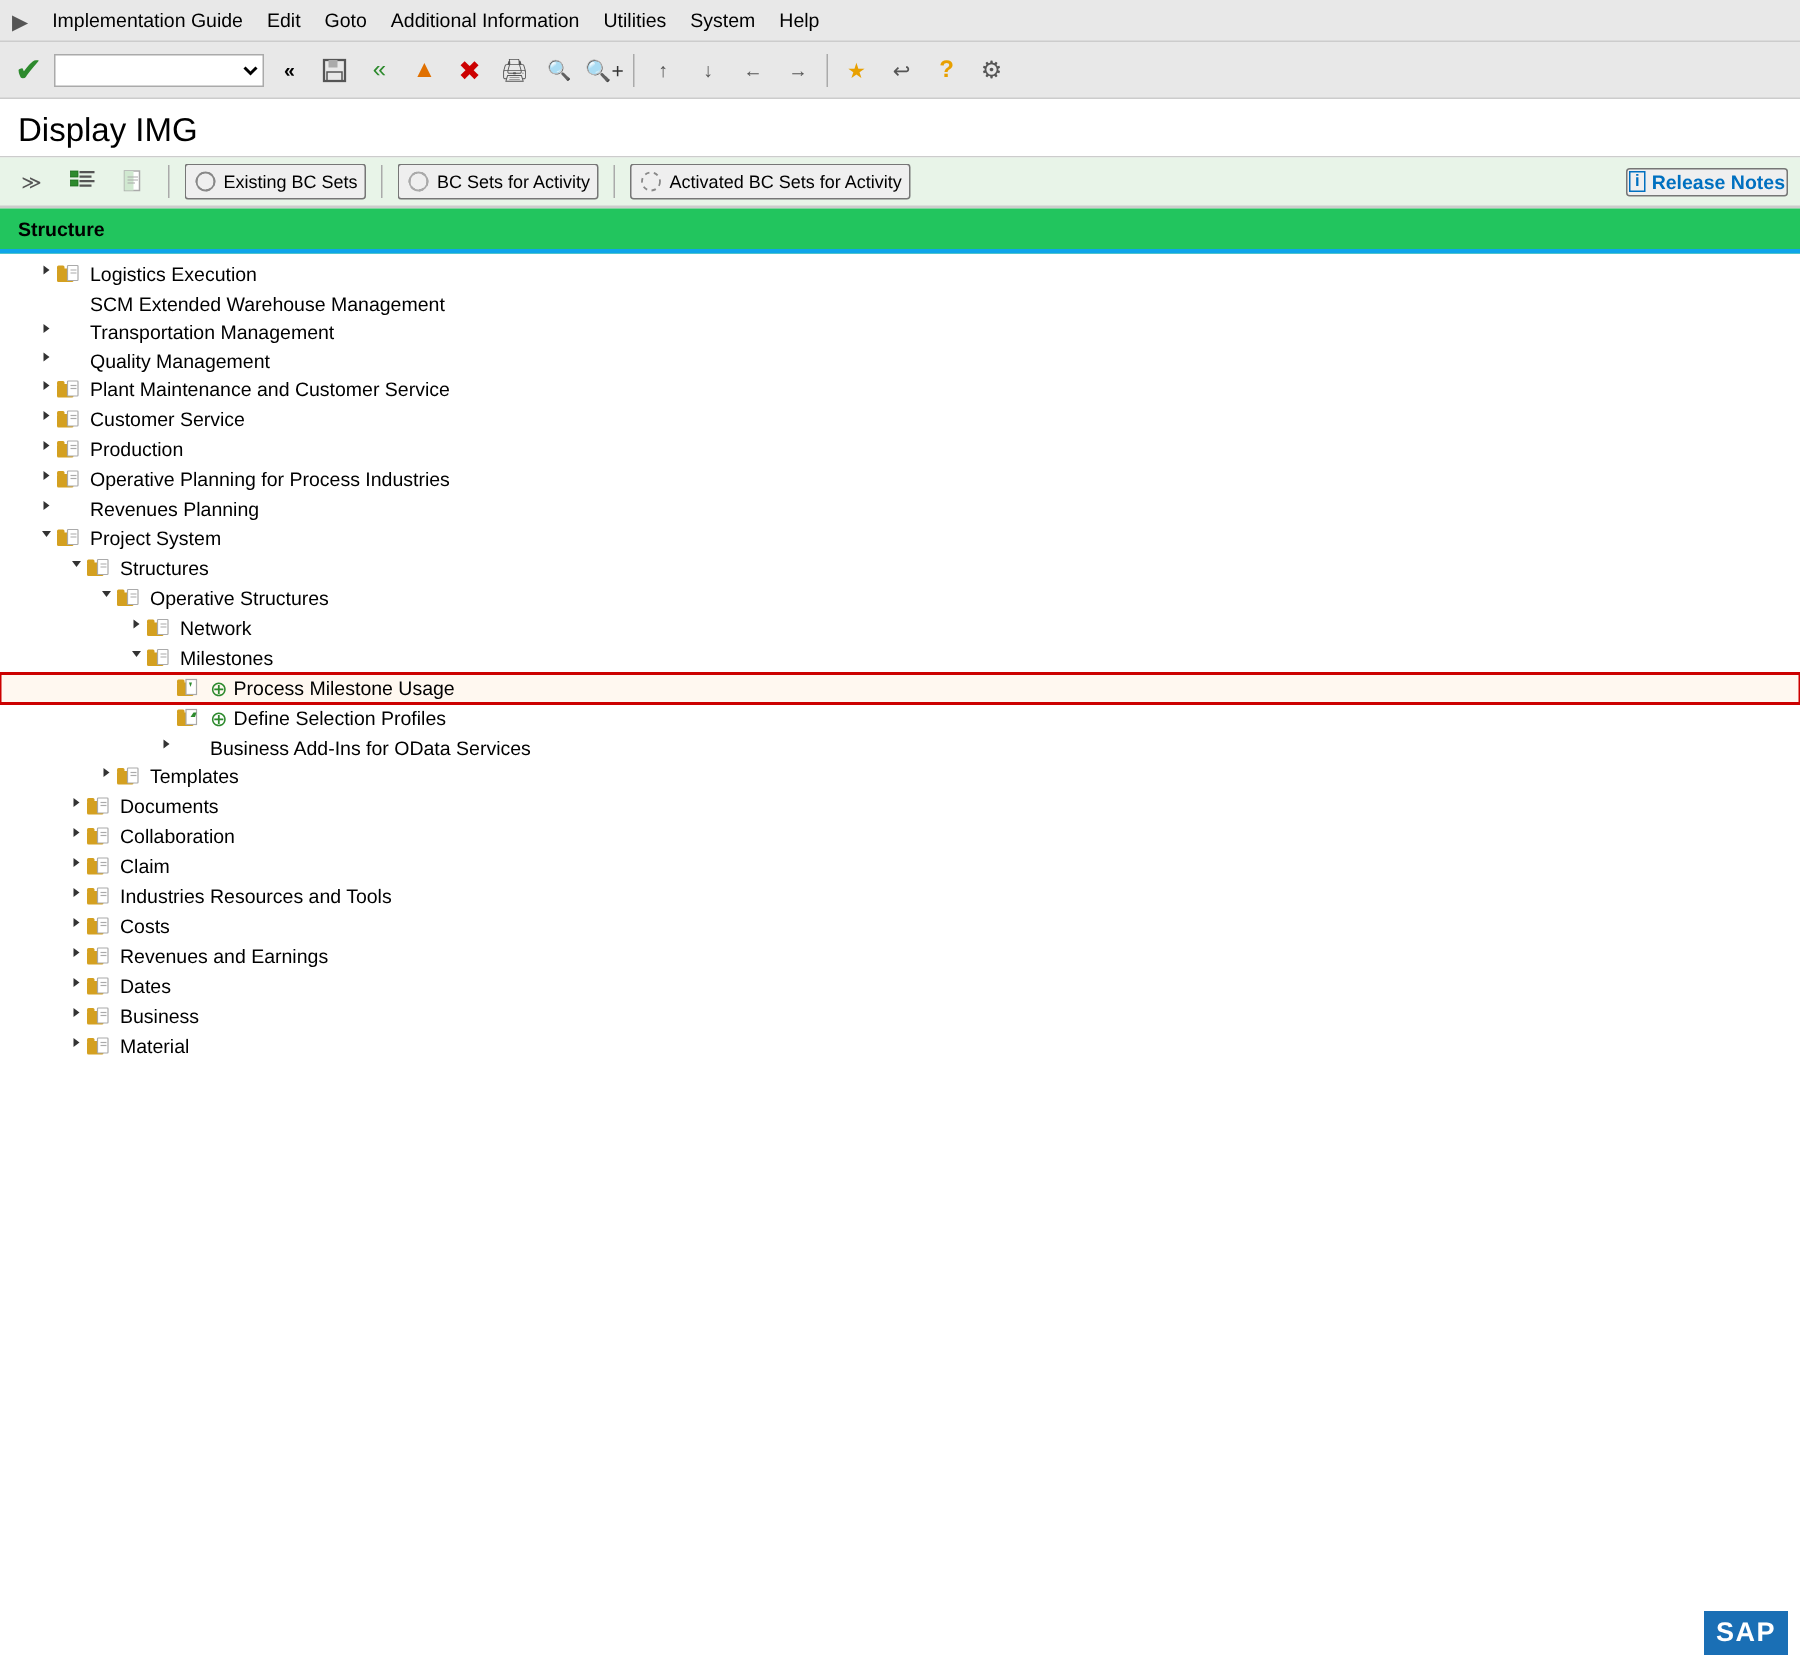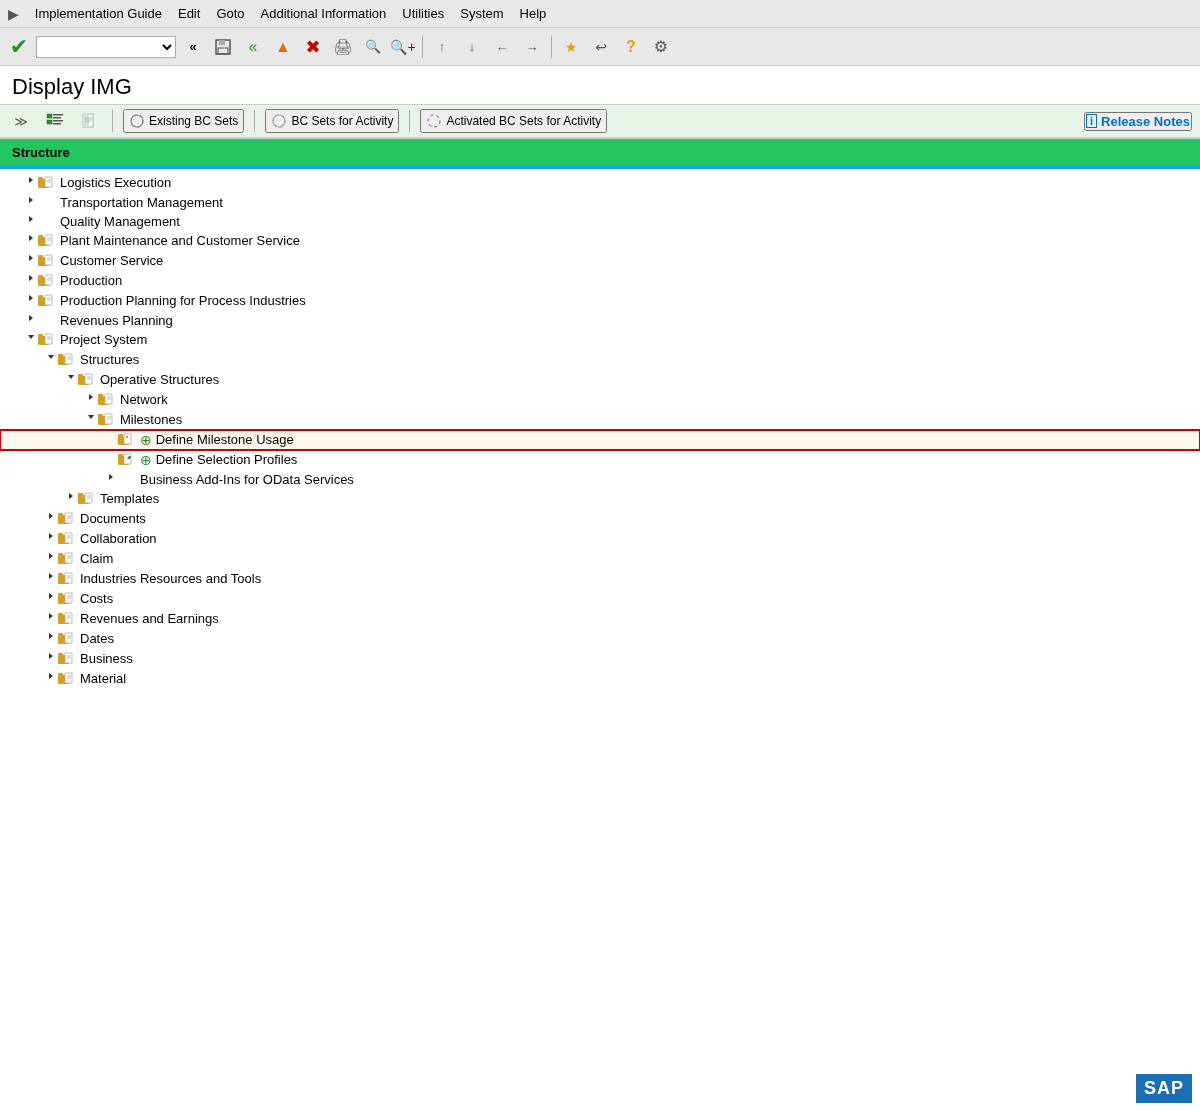--- a/index.html
+++ b/index.html
@@ -291,20 +291,26 @@
           <rect x="0" y="4" width="11" height="9" rx="1" fill="#d4a020"></rect>
           <rect x="7" y="2" width="7" height="10" rx="0.5" fill="white" stroke="#aaa" stroke-width="0.8"></rect>
           <line x1="9" y1="5" x2="13" y2="5" stroke="#aaa" stroke-width="0.8"></line>
           <line x1="9" y1="7" x2="13" y2="7" stroke="#aaa" stroke-width="0.8"></line>
         </svg>
       </span>
       <span class="tree-label">Logistics Execution</span>
     </div>
     <div class="tree-item">
       <span class="tree-indent" style="width: 8px;"></span>
+      <span class="tree-arrow"></span>
+      <span style="width: 22px;"></span>
+      <span class="tree-label">SCM Extended Warehouse Management</span>
+    </div>
+    <div class="tree-item">
+      <span class="tree-indent" style="width: 8px;"></span>
       <span class="tree-arrow">
         <svg width="10" height="10" viewBox="0 0 10 10">
           <polygon points="3,2 7,5 3,8" fill="#333"></polygon>
         </svg>
       </span>
       <span style="width: 22px;"></span>
       <span class="tree-label">Transportation Management</span>
     </div>
     <div class="tree-item">
       <span class="tree-indent" style="width: 8px;"></span>
@@ -379,21 +385,21 @@
       </span>
       <span class="tree-icon">
         <svg width="18" height="16" viewBox="0 0 18 16">
           <rect x="0" y="2" width="5" height="3" rx="1" fill="#d4a020"></rect>
           <rect x="0" y="4" width="11" height="9" rx="1" fill="#d4a020"></rect>
           <rect x="7" y="2" width="7" height="10" rx="0.5" fill="white" stroke="#aaa" stroke-width="0.8"></rect>
           <line x1="9" y1="5" x2="13" y2="5" stroke="#aaa" stroke-width="0.8"></line>
           <line x1="9" y1="7" x2="13" y2="7" stroke="#aaa" stroke-width="0.8"></line>
         </svg>
       </span>
-      <span class="tree-label">Production Planning for Process Industries</span>
+      <span class="tree-label">Operative Planning for Process Industries</span>
     </div>
     <div class="tree-item">
       <span class="tree-indent" style="width: 8px;"></span>
       <span class="tree-arrow">
         <svg width="10" height="10" viewBox="0 0 10 10">
           <polygon points="3,2 7,5 3,8" fill="#333"></polygon>
         </svg>
       </span>
       <span style="width: 22px;"></span>
       <span class="tree-label">Revenues Planning</span>
@@ -493,21 +499,21 @@
       <span class="tree-arrow"></span>
       <span class="tree-icon">
         <svg width="18" height="16" viewBox="0 0 18 16">
           <rect x="0" y="2" width="5" height="3" rx="1" fill="#d4a020"></rect>
           <rect x="0" y="4" width="11" height="9" rx="1" fill="#d4a020"></rect>
           <rect x="6" y="2" width="7" height="10" fill="white" stroke="#aaa" stroke-width="0.8"></rect>
           <polygon points="8,4 10,4 9,7" fill="#2d8a2d"></polygon>
         </svg>
       </span>
       <span style="color: rgb(45, 138, 45); font-size: 14px; margin-right: 4px; display: inline-flex; align-items: center;">⊕</span>
-      <span class="tree-label">Define Milestone Usage</span>
+      <span class="tree-label">Process Milestone Usage</span>
     </div>
     <div class="tree-item">
       <span class="tree-indent" style="width: 88px;"></span>
       <span class="tree-arrow"></span>
       <span class="tree-icon">
         <svg width="18" height="16" viewBox="0 0 18 16">
           <rect x="0" y="2" width="5" height="3" rx="1" fill="#d4a020"></rect>
           <rect x="0" y="4" width="11" height="9" rx="1" fill="#d4a020"></rect>
           <rect x="6" y="2" width="7" height="10" fill="white" stroke="#aaa" stroke-width="0.8"></rect>
           <polygon points="9,7 11,4 13,4 12,7" fill="#2d8a2d"></polygon>

